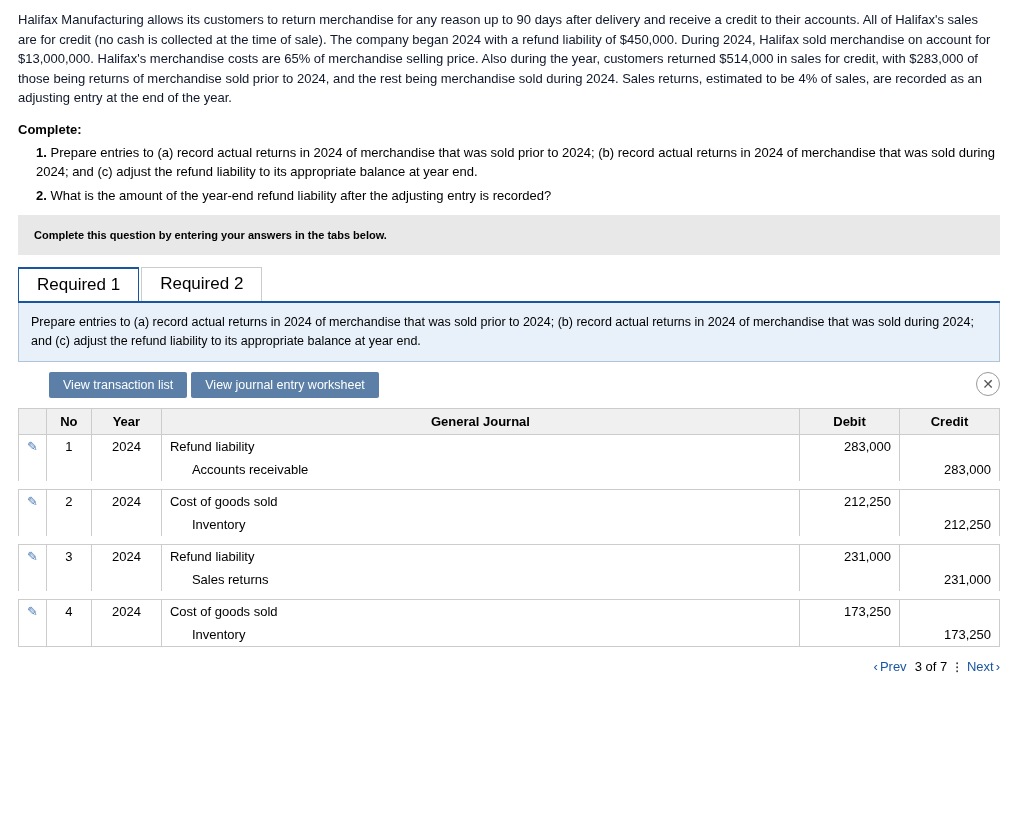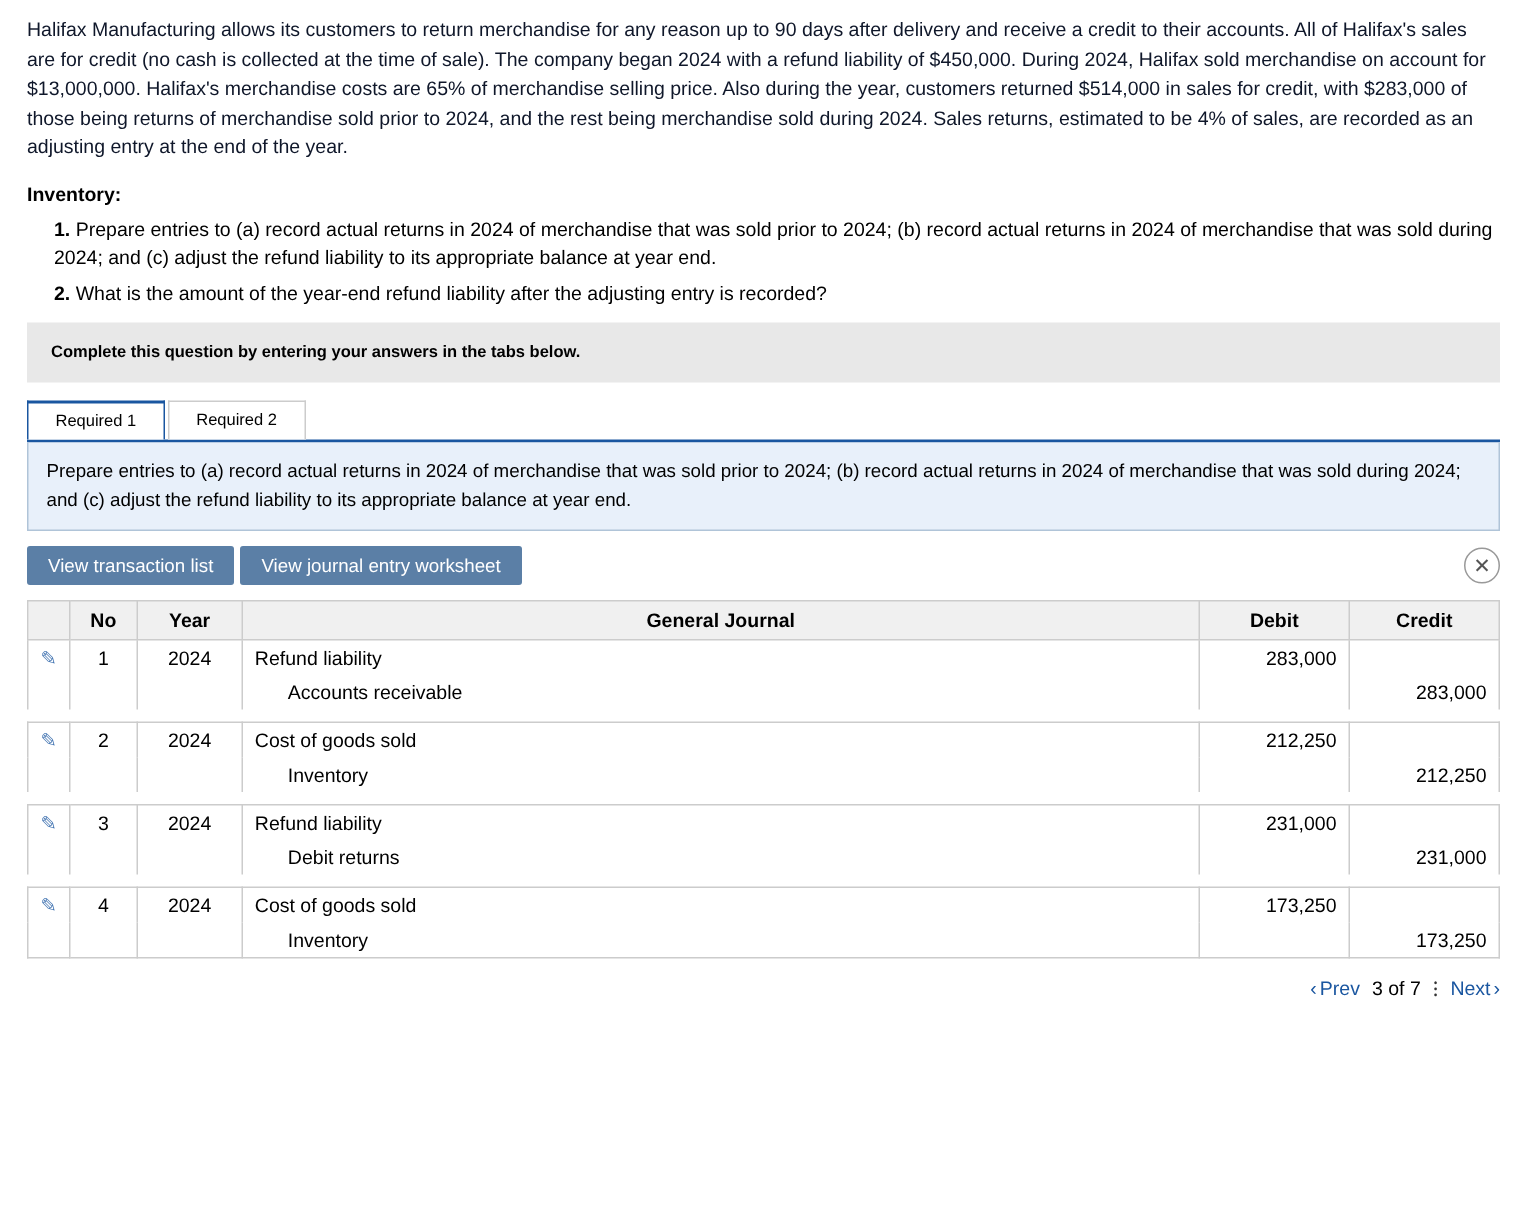--- a/index.html
+++ b/index.html
@@ -56,21 +56,21 @@
       display: flex;
       border-bottom: 2px solid #1a56a0;
       margin-bottom: 0;
     }
     .tab {
       padding: 6px 18px;
       border: 1px solid #ccc;
       border-bottom: none;
       background: #fff;
       cursor: pointer;
-      font-size: 11px;
+      font-size: 17px;
       margin-right: 2px;
     }
     .tab.active {
       border-top: 2px solid #1a56a0;
       border-left: 1px solid #1a56a0;
       border-right: 1px solid #1a56a0;
       background: #fff;
       font-weight: normal;
     }
     .tab-content {
@@ -80,23 +80,23 @@
       background: #e8f0fa;
       font-size: 12.5px;
       line-height: 1.5;
       margin-bottom: 10px;
     }
     .tab-content .note {
       color: #c00;
     }
     .toolbar {
       display: flex;
-      align-items: center;
       gap: 4px;
       margin-bottom: 10px;
+      margin-left: 31px;
     }
     .btn-blue {
       background: #5b7fa6;
       color: #fff;
       border: none;
       padding: 6px 14px;
       font-size: 12.5px;
       cursor: pointer;
       border-radius: 2px;
     }
@@ -195,21 +195,21 @@
 </head>
 <body>
 
 <div class="container">
 
   <div class="intro-text">
     <span>Halifax Manufacturing allows its customers to return merchandise for any reason up to 90 days after delivery and receive a credit to their accounts. All of Halifax's sales are for credit (no cash is collected at the time of sale). The company began 2024 with a refund liability of $450,000. During 2024, Halifax sold merchandise on account for $13,000,000. Halifax's merchandise costs are 65% of merchandise selling price. Also during the year, customers returned $514,000 in sales for credit, with $283,000 of those being returns of merchandise sold prior to 2024, and the rest being merchandise sold during 2024. Sales returns, estimated to be 4% of sales, are recorded as an adjusting entry at the end of the year.</span>
   </div>
 
   <div class="required-section">
-    <div class="required-title">Inventory:</div>
+    <div class="required-title">Complete:</div>
     <ul class="required-list">
       <li>
         <strong>1.</strong> <span>Prepare entries to (a) record actual returns in 2024 of merchandise that was sold prior to 2024; (b) record actual returns in 2024 of merchandise that was sold during 2024; and (c) adjust the refund liability to its appropriate balance at year end.</span>
       </li>
       <li>
         <strong>2.</strong> <span>What is the amount of the year-end refund liability after the adjusting entry is recorded?</span>
       </li>
     </ul>
   </div>
 
@@ -303,21 +303,21 @@
         <td class="no-col" style="border:1px solid #ccc; border-bottom:none;">3</td>
         <td class="year-col" style="border:1px solid #ccc; border-bottom:none;">2024</td>
         <td class="gj-col" style="border:1px solid #ccc; border-bottom:none;">Refund liability</td>
         <td class="debit-col" style="border:1px solid #ccc; border-bottom:none;">231,000</td>
         <td class="credit-col" style="border:1px solid #ccc; border-bottom:none;"></td>
       </tr>
       <tr class="entry-sub">
         <td style="border:1px solid #ccc; border-top:none; border-bottom:none;"></td>
         <td style="border:1px solid #ccc; border-top:none; border-bottom:none;"></td>
         <td style="border:1px solid #ccc; border-top:none; border-bottom:none;"></td>
-        <td class="indent" style="border:1px solid #ccc; border-top:none; border-bottom:none;">Debit returns</td>
+        <td class="indent" style="border:1px solid #ccc; border-top:none; border-bottom:none;">Sales returns</td>
         <td class="debit-col" style="border:1px solid #ccc; border-top:none; border-bottom:none;"></td>
         <td class="credit-col" style="border:1px solid #ccc; border-top:none; border-bottom:none;">231,000</td>
       </tr>
       <tr class="entry-gap">
         <td colspan="6" style="height:8px; border:none; background:#fff;"></td>
       </tr>
 
       <tr class="entry-top">
         <td style="border:1px solid #ccc; border-bottom:none; text-align:center;">
           <span class="edit-icon">✎</span>

